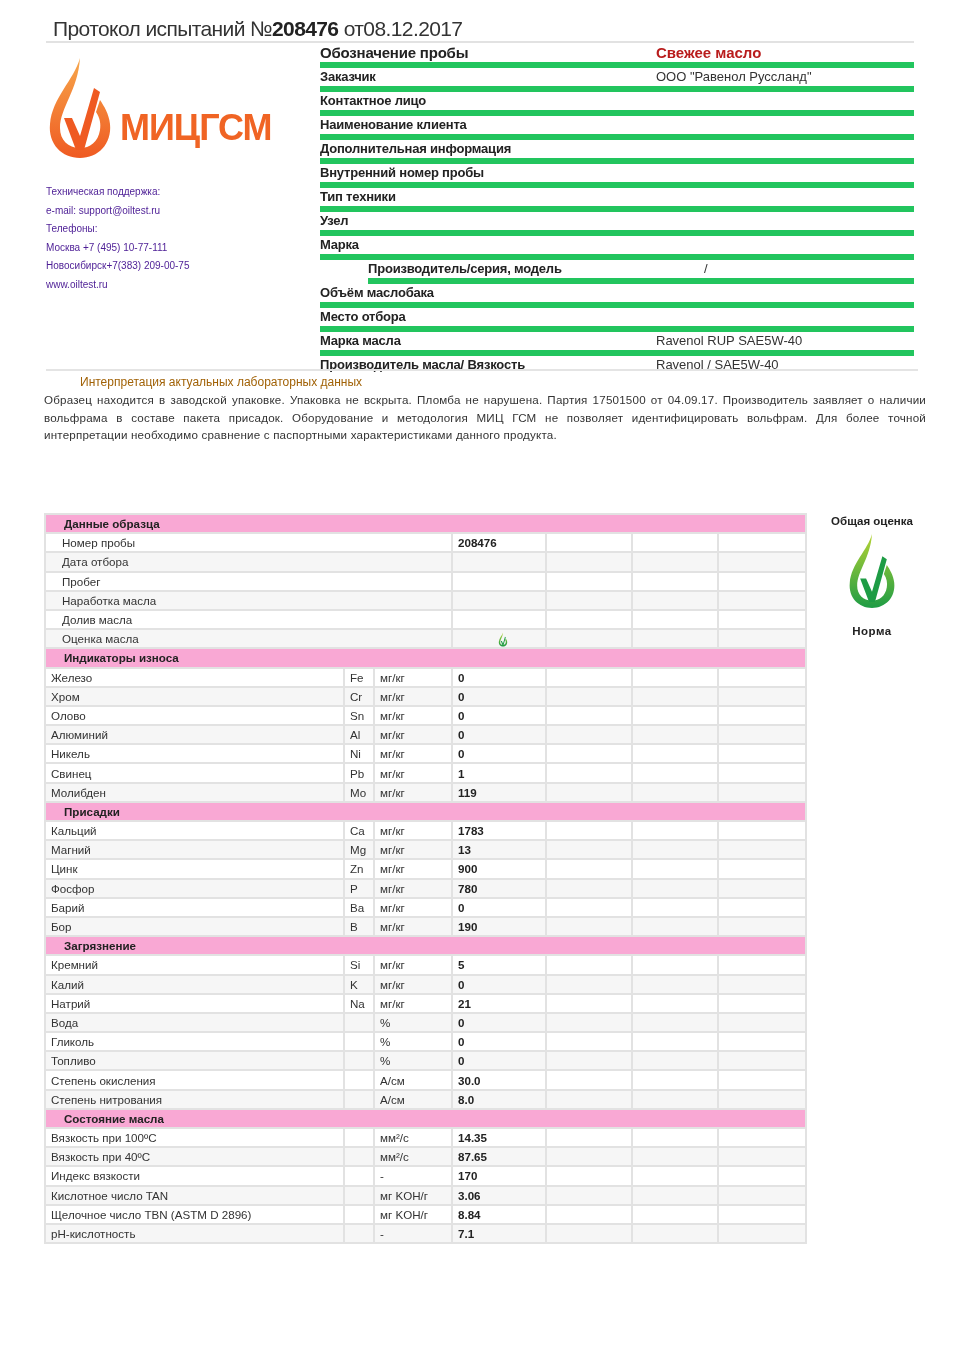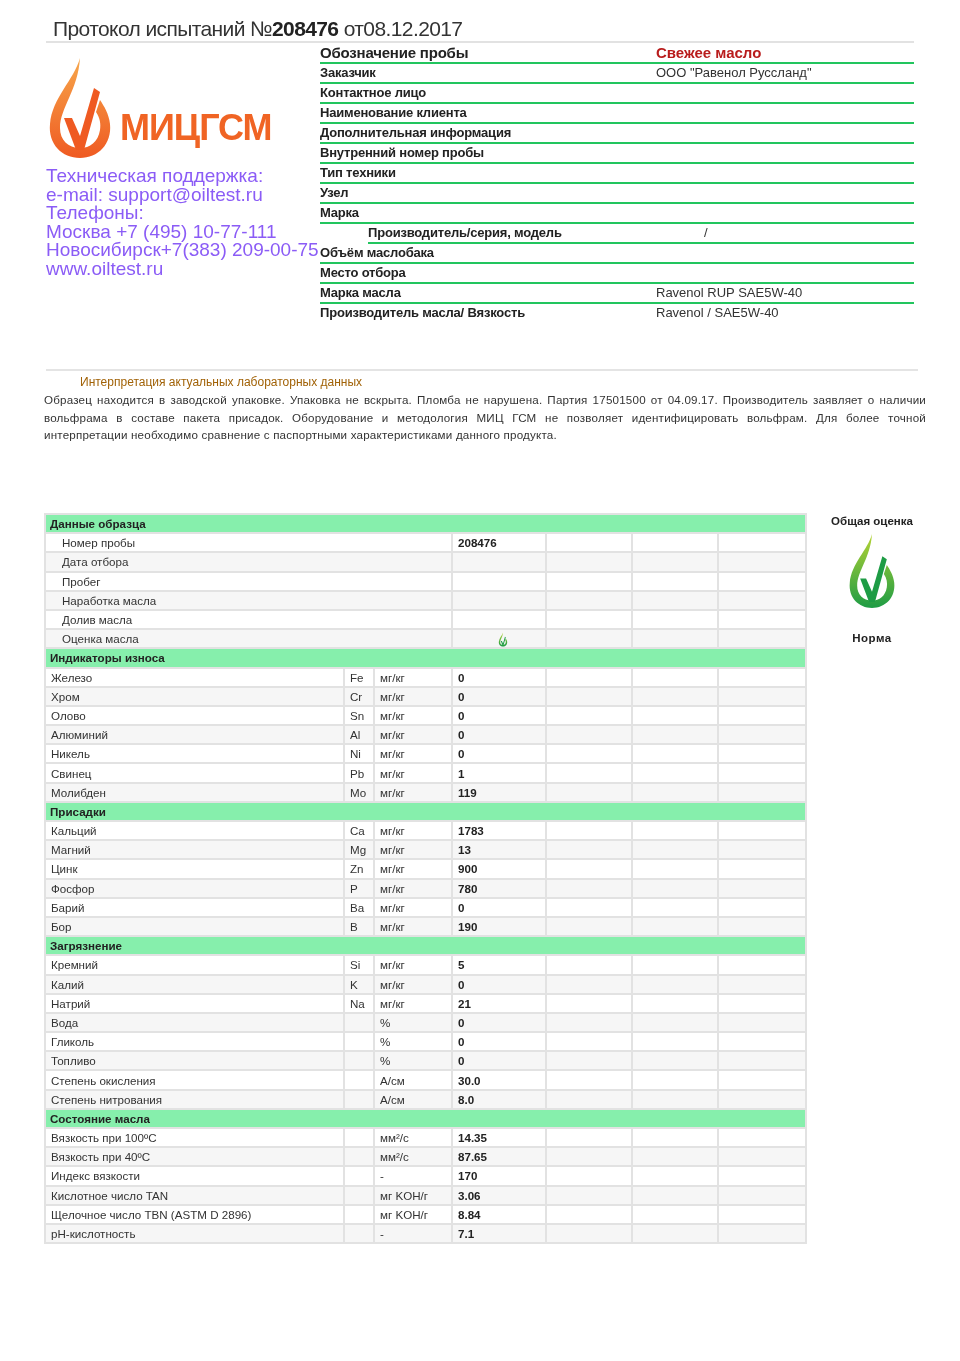--- a/index.html
+++ b/index.html
@@ -8,50 +8,50 @@
 
   .title { position: absolute; left: 53px; top: 16px; font-size: 21px; color: #333;
            letter-spacing: -0.6px; line-height: 26px; }
   .title b { font-weight: bold; color: #222; }
   .title-rule { position: absolute; left: 46px; top: 41px; width: 868px; height: 2px; background: #e2e2e2; }
 
   .logo { position: absolute; left: 44px; top: 54px; width: 245px; height: 108px; }
   .logo-text { position: absolute; left: 76px; top: 54px; font-size: 36px; font-weight: bold;
                color: #f06424; letter-spacing: -1px; line-height: 40px; }
 
-  .support { position: absolute; left: 46px; top: 167px; font-size: 19px; color: #8b5cf6; line-height: 18.6px; }
+  .support { position: absolute; left: 46px; top: 183px; font-size: 10px; color: #4c1d95; line-height: 18.6px; }
   .support div { white-space: nowrap; }
 
   .info { position: absolute; left: 320px; top: 44px; width: 594px; }
-  .info-row { position: relative; height: 18px; border-bottom: 2px solid #22c55e; font-size: 13px; line-height: 18px; }
+  .info-row { position: relative; height: 18px; border-bottom: 6px solid #22c55e; font-size: 13px; line-height: 18px; }
   .info-row .lbl { position: absolute; left: 0; font-weight: bold; color: #222; letter-spacing: -0.2px; }
   .info-row .val { position: absolute; left: 336px; color: #333; }
   .info-row.first { height: 18px; font-size: 15px; }
   .info-row.first .val { font-weight: bold; font-size: 15px; color: #b91c1c; }
   .info-row.last { border-bottom: none; }
 
   .sep-rule { position: absolute; left: 46px; top: 369px; width: 872px; height: 2px; background: #e4e4e4; }
 
   .interp-title { position: absolute; left: 44px; top: 375px; font-size: 12px; font-weight: normal; color: #a16207; margin-left: 36px; }
   .interp-text { position: absolute; left: 44px; top: 391px; width: 882px; font-size: 11.6px; color: #333;
                  line-height: 17.5px; text-align: justify; letter-spacing: 0.2px; }
 
   .grid { position: absolute; left: 44px; top: 513px; width: 761px; border-collapse: collapse;
           font-size: 11.6px; color: #333; table-layout: fixed; }
   .grid td { height: 17.2px; padding: 0 0 0 5px; border: 2px solid #e2e2e2; white-space: nowrap; overflow: hidden; line-height: 15px; }
-  .grid tr.sec td { background: #86efac; font-weight: bold; color: #222; padding-left: 4px; }
+  .grid tr.sec td { background: #f9a8d4; font-weight: bold; color: #222; padding-left: 18px; }
   .grid tr.alt td { background: #f6f6f6; }
   .grid td.v { font-weight: bold; color: #222; }
   .grid td.name-sample { padding-left: 16px; }
   .drop-small { display: inline-block; width: 14px; height: 15px; vertical-align: middle; margin-left: 38px; }
 
   .overall { position: absolute; left: 826px; top: 515px; width: 92px; text-align: center; }
   .overall .ot { font-size: 11.5px; font-weight: bold; color: #222; }
   .overall svg { display: block; margin: 4px auto 0; }
-  .overall .on { font-size: 11.5px; font-weight: bold; color: #222; margin-top: 21px; letter-spacing: 0.5px; }
+  .overall .on { font-size: 11.5px; font-weight: bold; color: #222; margin-top: 14px; letter-spacing: 0.5px; }
 </style>
 </head>
 <body>
 
 <div class="title">
   <span>Протокол испытаний №</span><b>208476</b>
   <span>от</span><span>08.12.2017</span>
 </div>
 <div class="title-rule"></div>
 

